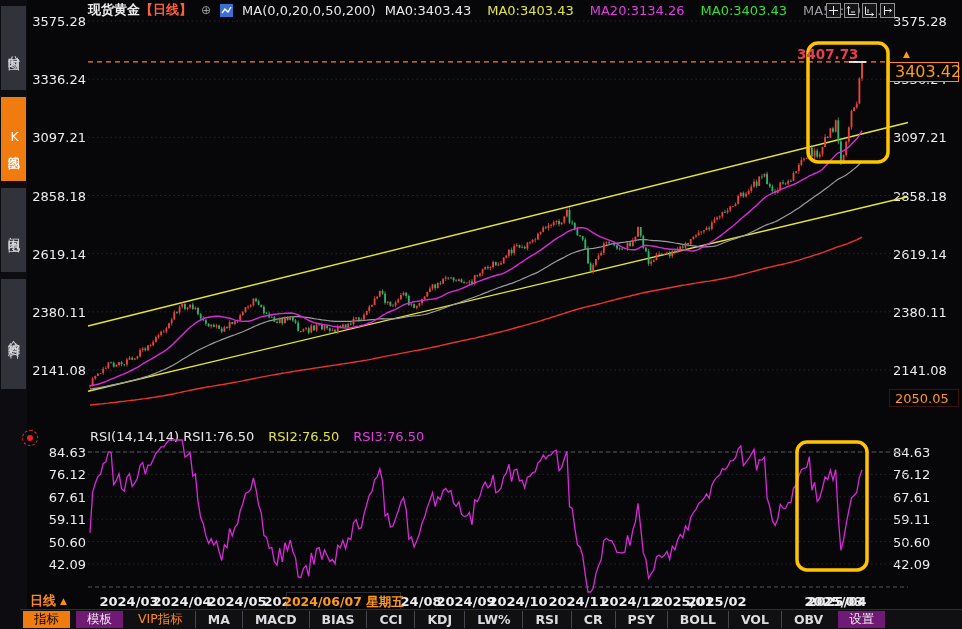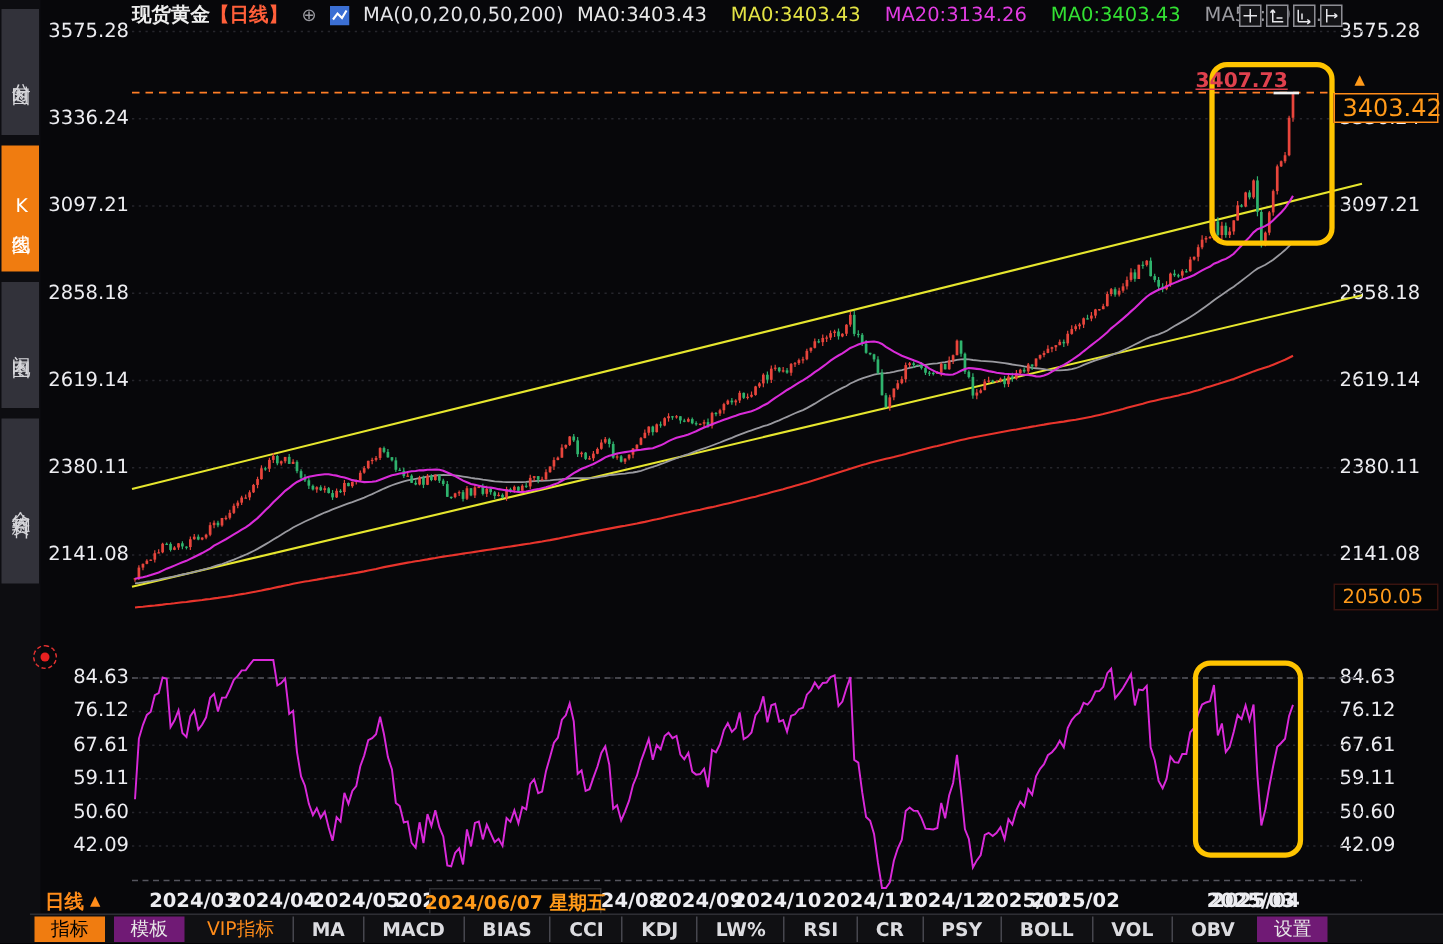--- a/index.html
+++ b/index.html
@@ -33,21 +33,21 @@
     border:1px solid #2c2c30;color:#ff9a1a;font-size:12.5px;font-weight:700;display:flex;
     align-items:center;justify-content:center;white-space:nowrap;z-index:5;}
   
   .price-box{position:absolute;left:889px;top:61px;width:70px;height:20px;background:#050505;
     border:1.5px solid #ff8c1a;color:#ff9a1a;font-size:16px;display:flex;align-items:center;
     padding-left:5px;box-sizing:border-box;z-index:6;}
   .price-arrow{position:absolute;left:903px;top:49px;color:#ff9a1a;font-size:9px;z-index:6;line-height:1;}
   .low-box{position:absolute;left:889px;top:390px;width:70px;height:18px;background:#050505;
     border:1px solid #3a1410;color:#ff9a1a;font-size:13px;display:flex;align-items:center;
     padding-left:5px;box-sizing:border-box;}
-  .high-note{position:absolute;left:797px;top:46px;color:#e0414e;font-size:13.5px;font-weight:700;z-index:6;text-decoration:underline;}
+  .high-note{position:absolute;left:797px;top:46px;color:#e0414e;font-size:13.5px;font-weight:700;z-index:6;}
   
   .rsi-header{position:absolute;left:90px;top:429px;display:flex;gap:14px;font-size:13px;white-space:nowrap;}
   .live-dot{position:absolute;left:22px;top:430px;width:14px;height:14px;border:1px dashed #e03030;
     border-radius:50%;display:flex;align-items:center;justify-content:center;}
   .live-dot i{width:6px;height:6px;border-radius:50%;background:#e82020;}
   
   .watermark{position:absolute;left:822px;top:564px;font-size:42px;color:#a0a0a8;opacity:.92;
     letter-spacing:1px;z-index:4;}
   
   .period-row{position:absolute;left:30px;top:601px;transform:translateY(-50%);color:#ff8c1a;
@@ -777,20 +777,25 @@
     </div>
 
   <div class="high-note" style="top: 45.7718px;">3407.73</div>
   <div class="price-arrow" style="top: 49.7718px;">▲</div>
   <div class="price-box" style="top: 61.7718px;">3403.42</div>
   <div class="low-box" style="top: 389.151px;">2050.05</div>
 
   <div class="live-dot">
       <i></i>
     </div>
+  <div class="rsi-header" id="rsiHeader">
+      <span style="color: rgb(232, 232, 232);">RSI(14,14,14) RSI1:76.50</span>
+      <span style="color: rgb(227, 227, 69);">RSI2:76.50</span>
+      <span style="color: rgb(226, 60, 226);">RSI3:76.50</span>
+    </div>
 
   <div class="date-box">2024/06/07 星期五</div>
 
 
   <div class="period-row">
     <span>日线</span>
       <span class="arr">▲</span>
   </div>
   <nav class="toolbar" id="toolbar">
       <span class="tab tab-active">指标</span>

